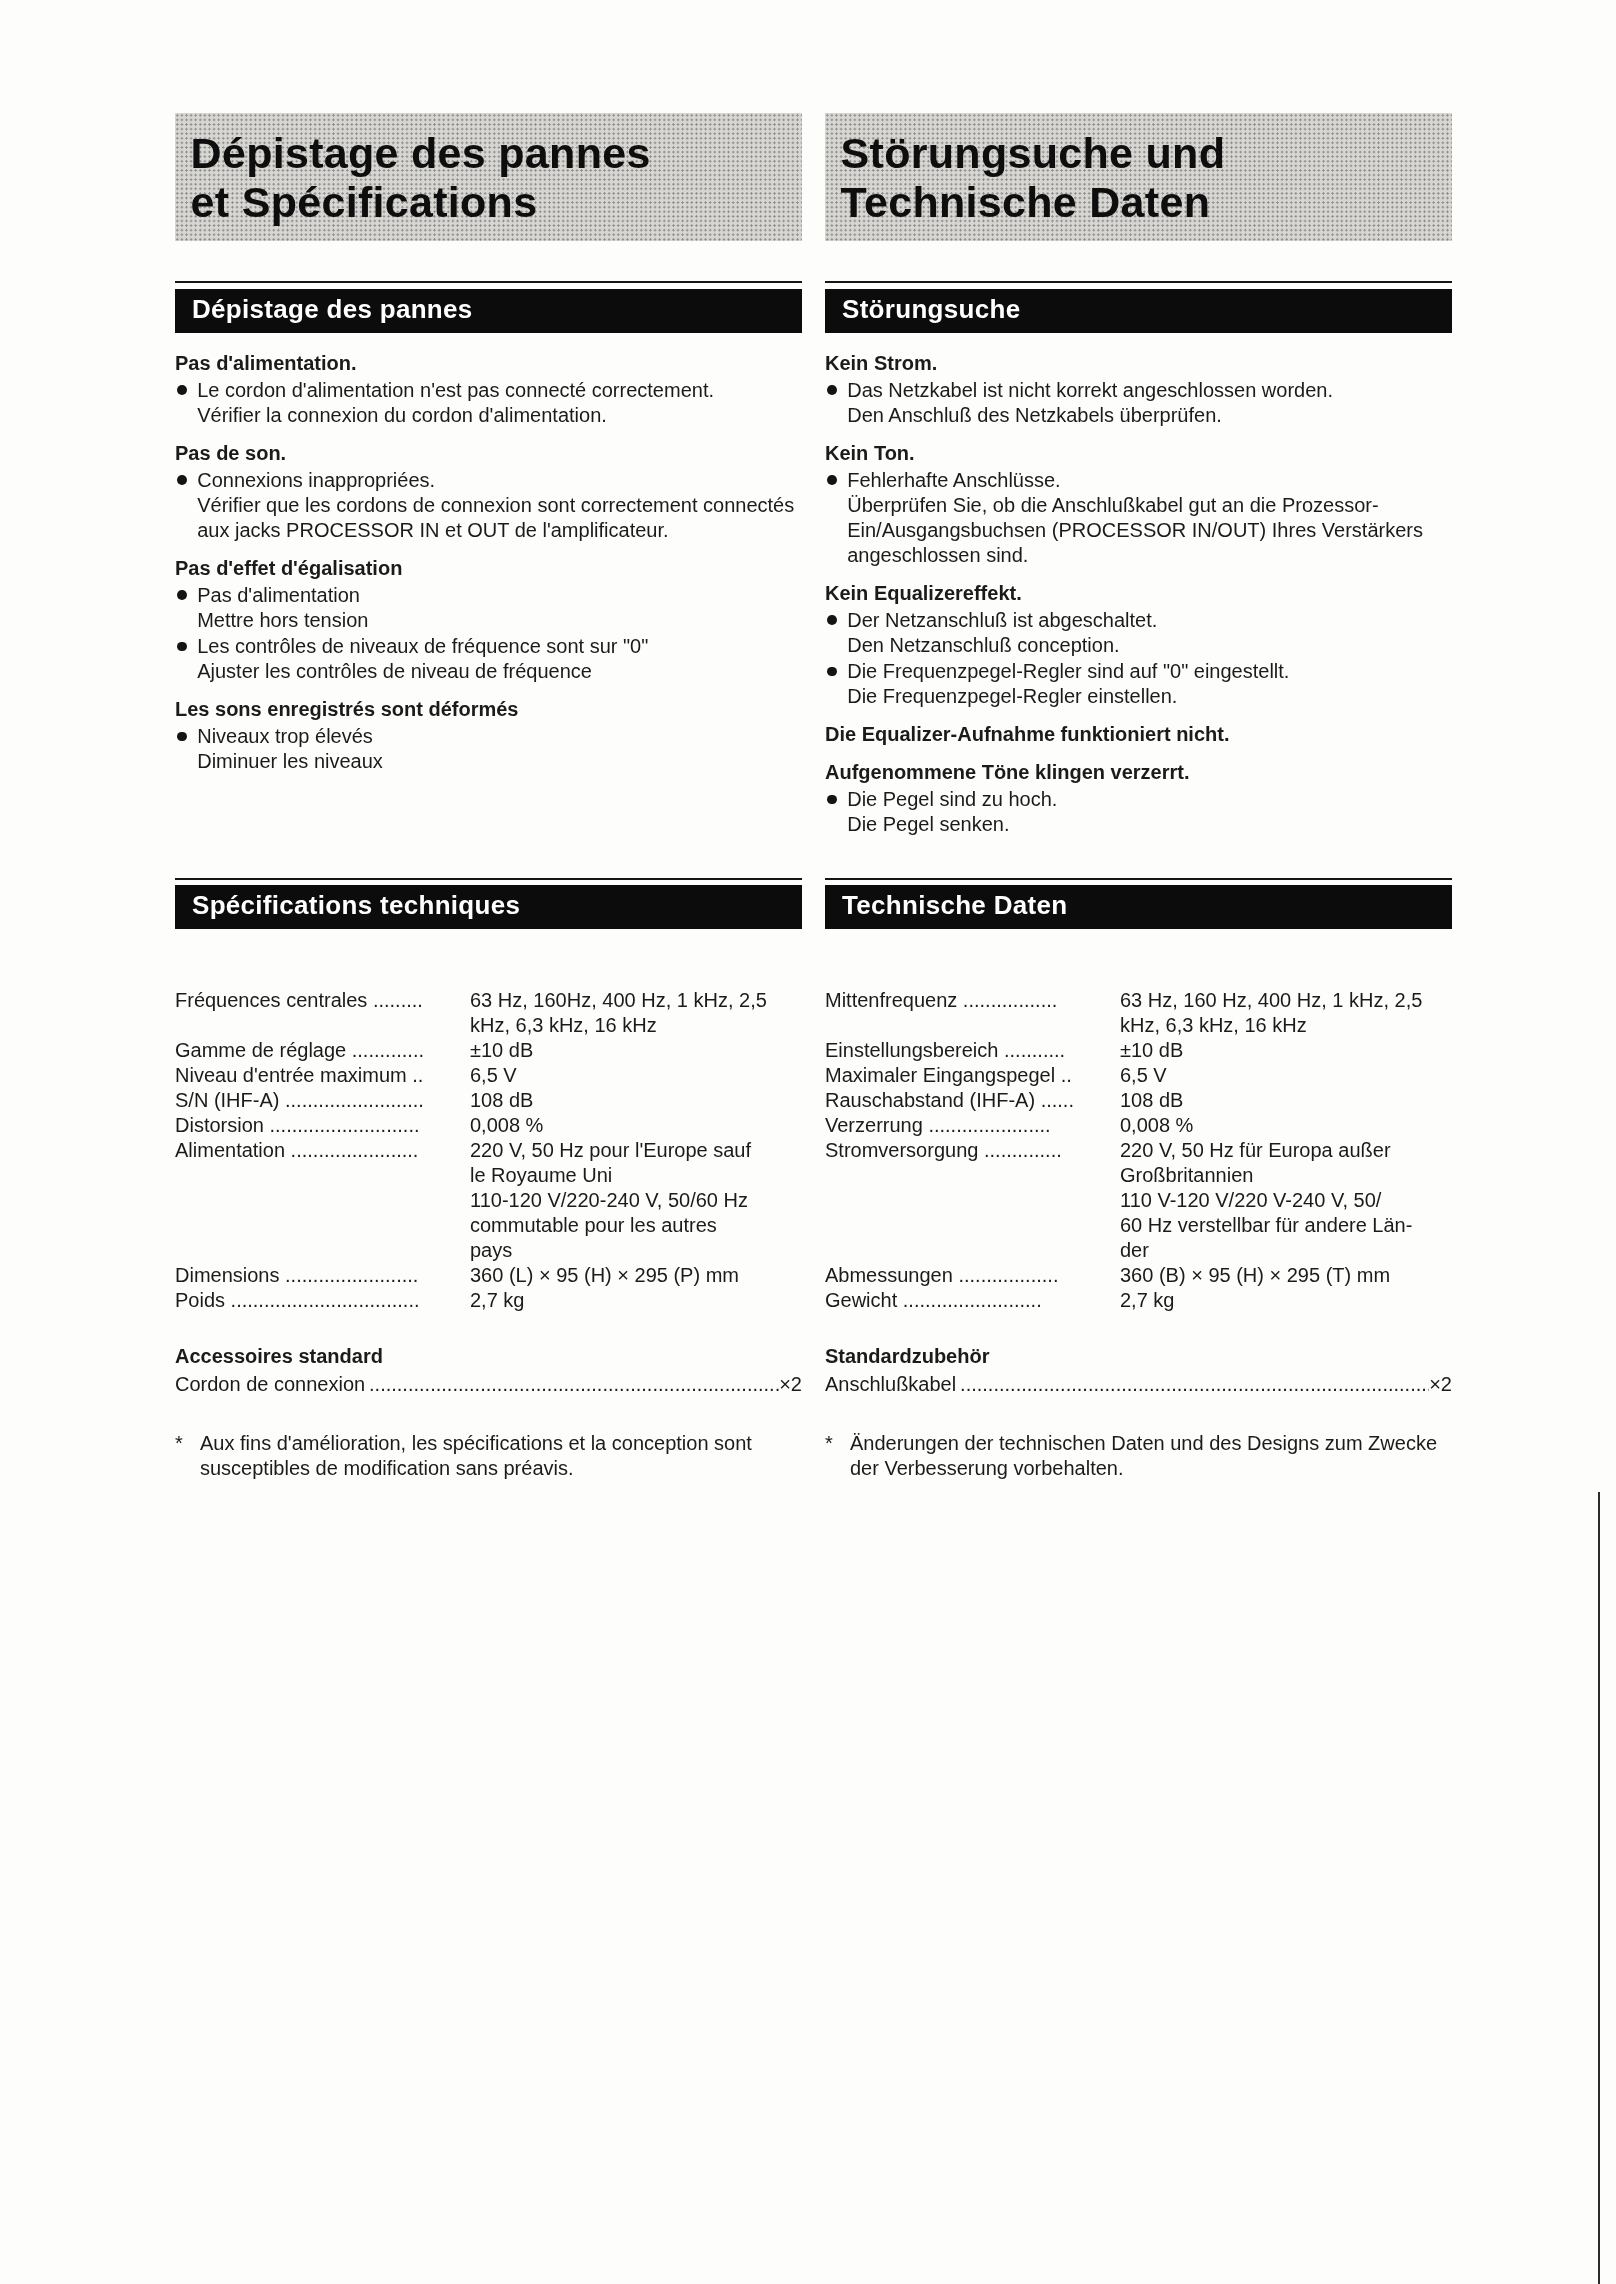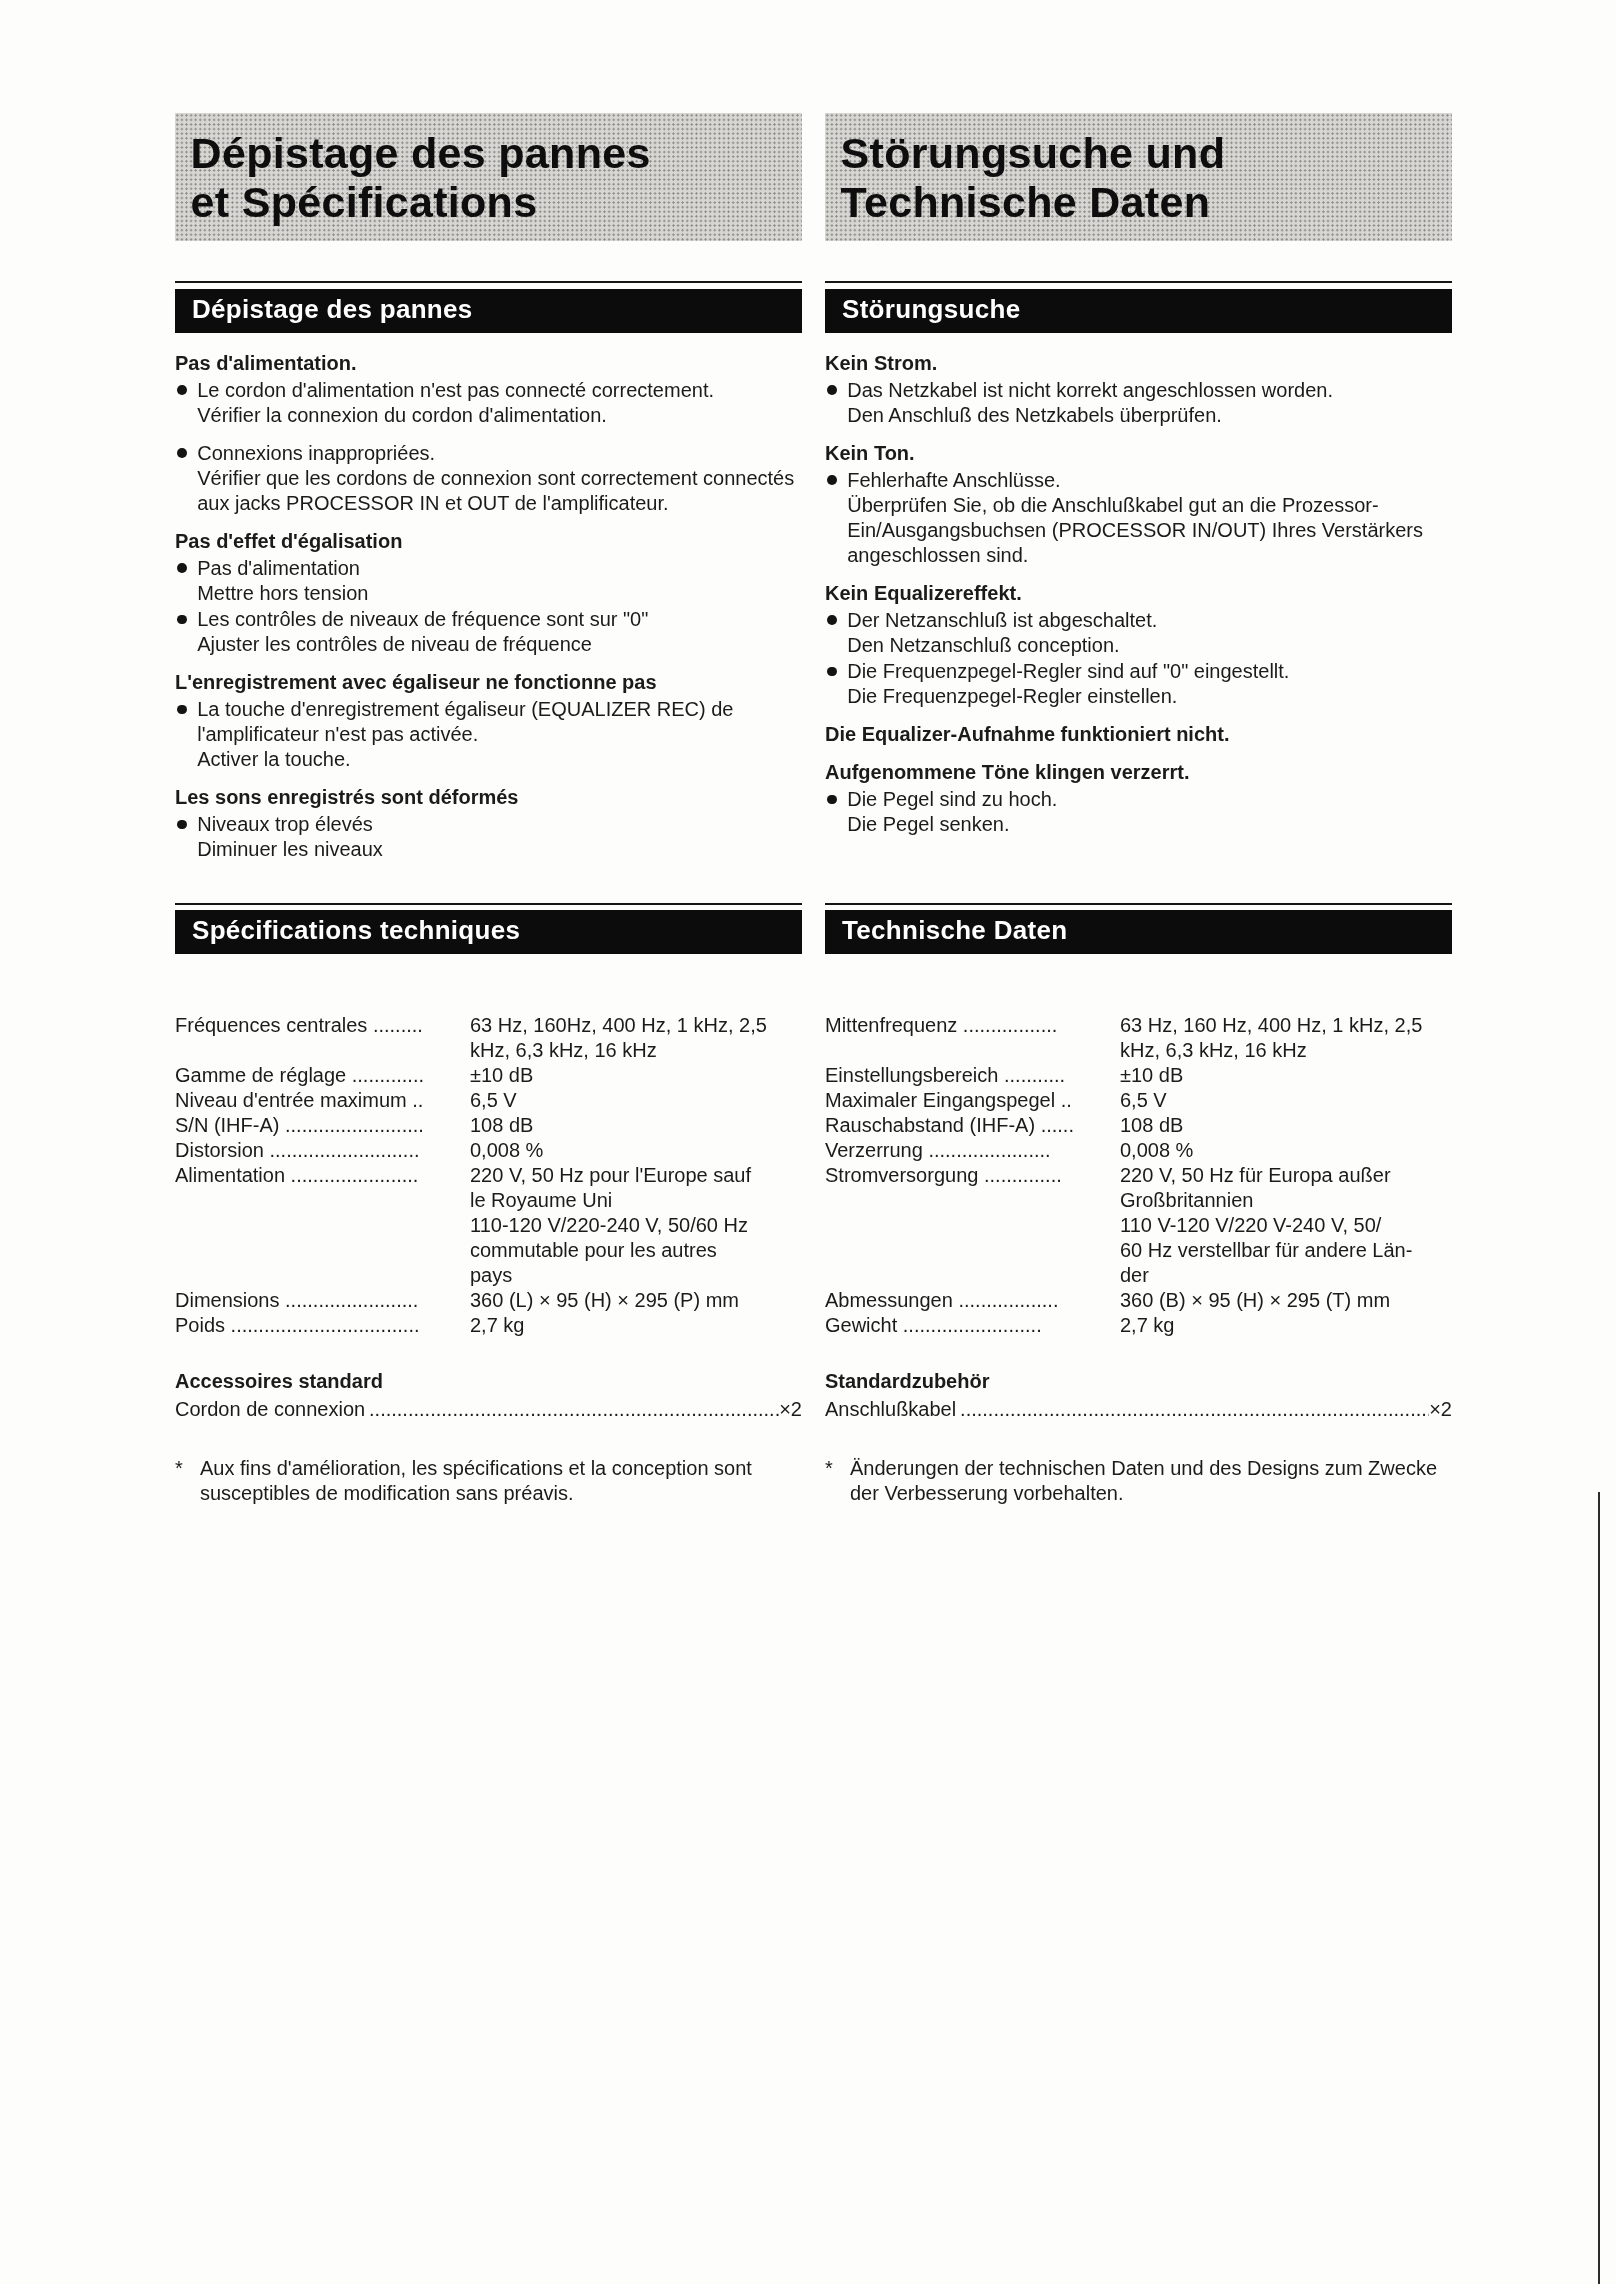--- a/index.html
+++ b/index.html
@@ -148,45 +148,38 @@
   <div class="content c0 r3">
     <div class="entry">
       <div class="entry-heading">Pas d'alimentation.</div>
       <div class="bullet-item">
         <span class="bullet"></span>
         <div class="bullet-text">Le cordon d'alimentation n'est pas connecté correctement.
 Vérifier la connexion du cordon d'alimentation.</div>
       </div>
     </div>
     <div class="entry">
+      <div class="entry-heading">Pas de son.</div>
       <div class="bullet-item">
         <span class="bullet"></span>
         <div class="bullet-text">Connexions inappropriées.
 Vérifier que les cordons de connexion sont correctement connectés aux jacks PROCESSOR IN et OUT de l'amplificateur.</div>
       </div>
     </div>
     <div class="entry">
       <div class="entry-heading">Pas d'effet d'égalisation</div>
       <div class="bullet-item">
         <span class="bullet"></span>
         <div class="bullet-text">Pas d'alimentation
 Mettre hors tension</div>
       </div>
       <div class="bullet-item">
         <span class="bullet"></span>
         <div class="bullet-text">Les contrôles de niveaux de fréquence sont sur "0"
 Ajuster les contrôles de niveau de fréquence</div>
-      </div>
-    </div>
-    <div class="entry">
-      <div class="entry-heading">L'enregistrement avec égaliseur ne fonctionne pas</div>
-      <div class="bullet-item">
-        <span class="bullet"></span>
-        <div class="bullet-text">La touche d'enregistrement égaliseur (EQUALIZER REC) de l'amplificateur n'est pas activée.
-Activer la touche.</div>
       </div>
     </div>
     <div class="entry">
       <div class="entry-heading">Les sons enregistrés sont déformés</div>
       <div class="bullet-item">
         <span class="bullet"></span>
         <div class="bullet-text">Niveaux trop élevés
 Diminuer les niveaux</div>
       </div>
     </div>

